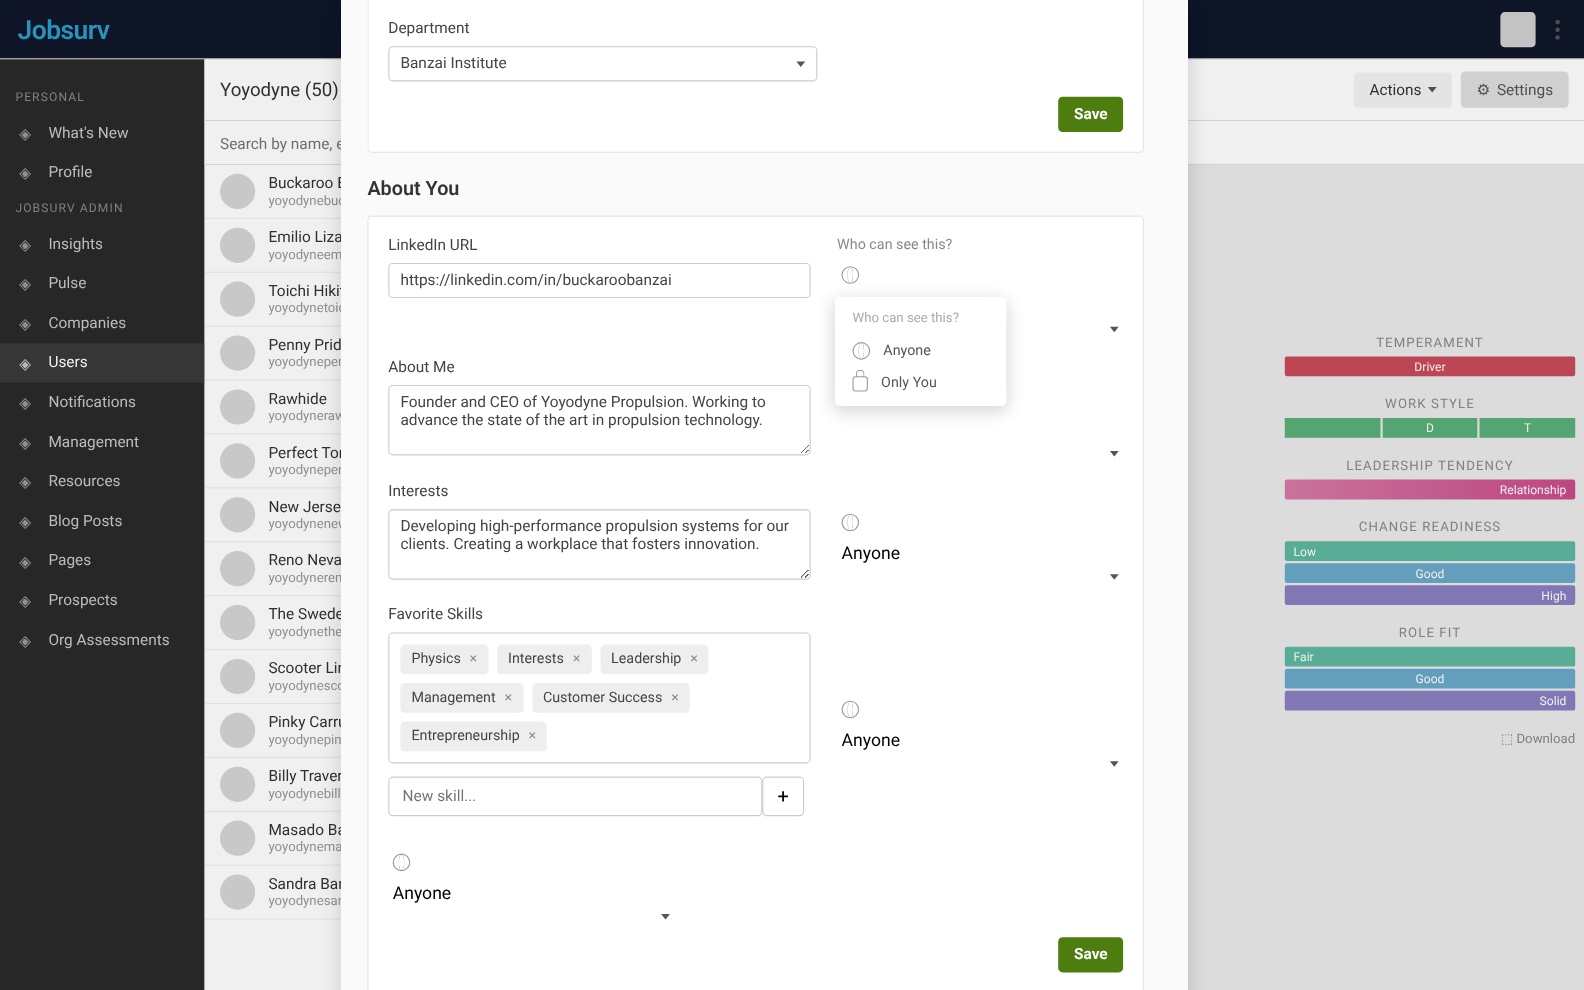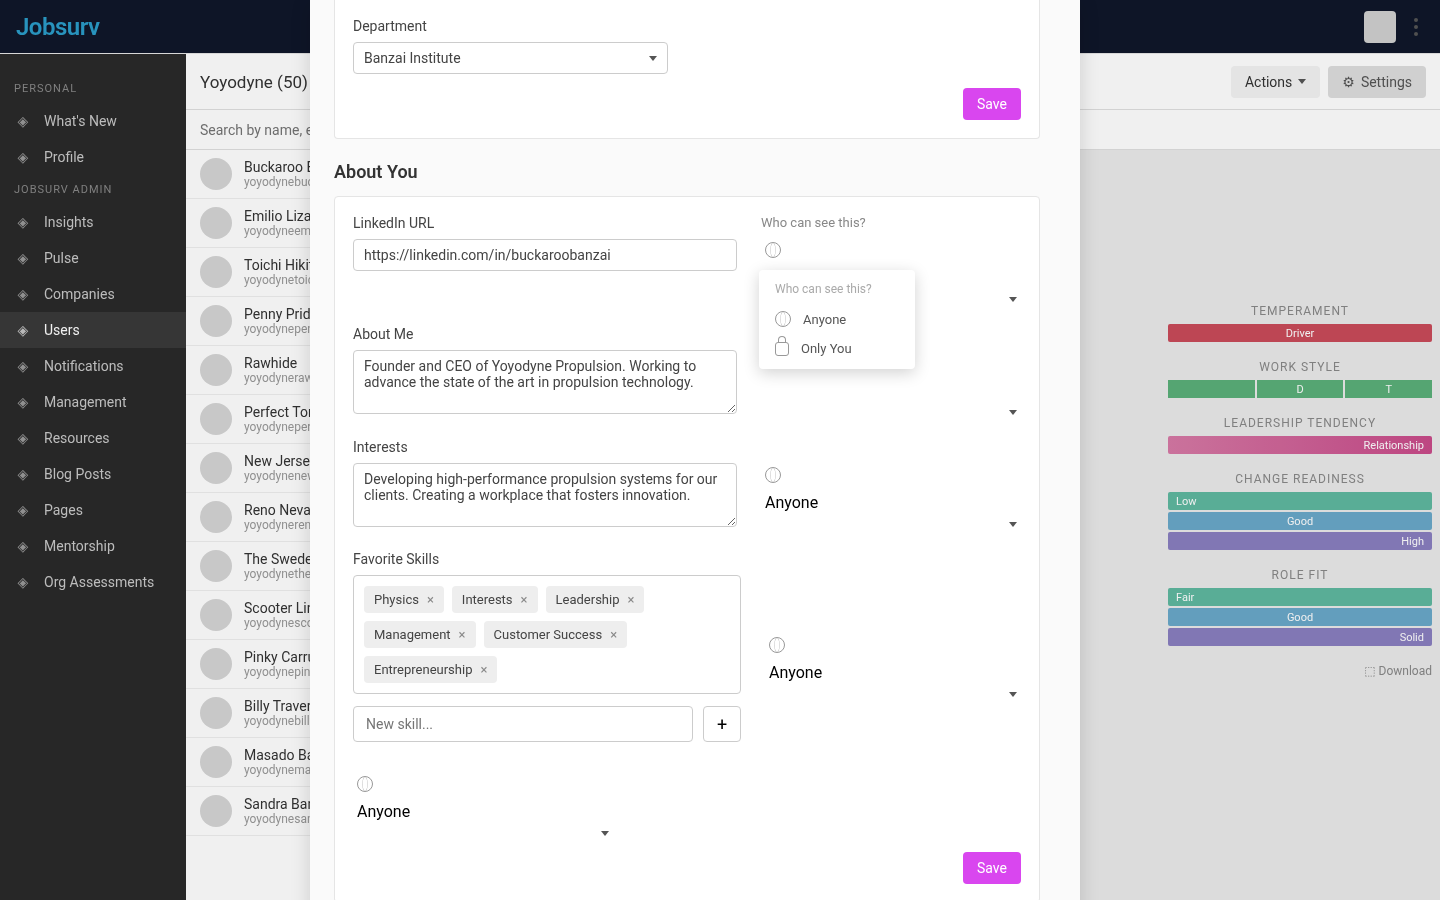--- a/index.html
+++ b/index.html
@@ -61,21 +61,21 @@
   
   .overlay { position: absolute; inset: 0; background: rgba(0,0,0,0.06); }
 
   .modal { position: absolute; left: 310px; top: 0; width: 770px; background: #fafafa; border-radius: 0 0 6px 6px; box-shadow: 0 4px 20px rgba(0,0,0,0.15); padding: 0 16px 24px 0; }
   .modal-inner { padding: 0 24px; }
   .card { background: #fff; border: 1px solid #e5e5e5; border-radius: 4px; padding: 18px; margin-bottom: 22px; }
   .label { font-size: 14px; color: #444; margin-bottom: 8px; }
   .input, .select, .textarea { width: 100%; border: 1px solid #ccc; border-radius: 4px; padding: 7px 10px; font-size: 14px; color: #444; background: #fff; }
   .select { display: flex; justify-content: space-between; align-items: center; cursor: pointer; }
   .textarea { min-height: 64px; resize: both; }
-  .btn-primary { background: #d946ef; color: #fff; }
+  .btn-primary { background: #4d7c0f; color: #fff; font-weight: bold; }
   .save-row { text-align: right; }
 
   .section-title { font-size: 18px; font-weight: 600; color: #333; margin: 0 0 14px 0; }
 
   .form-row { display: flex; gap: 24px; margin-bottom: 18px; }
   .form-left { flex: 1; }
   .form-right { width: 260px; }
   .vis-label { font-size: 13px; color: #888; margin-bottom: 6px; }
   .vis-select { display: flex; align-items: flex-start; gap: 10px; padding: 6px 4px; cursor: pointer; position: relative; flex-direction: column; }
   .vis-select .caret { margin-left: auto; }
@@ -84,21 +84,21 @@
   .lock { width: 14px; height: 14px; border: 1.5px solid #999; border-radius: 3px; position: relative; }
   .lock::before { content:""; position:absolute; top:-7px; left:2px; width:6px; height:6px; border:1.5px solid #999; border-bottom:none; border-radius:6px 6px 0 0; }
 
   .dropdown-pop { position: absolute; top: 34px; left: -2px; width: 156px; background: #fff; border-radius: 4px; box-shadow: 0 4px 16px rgba(0,0,0,0.18); padding: 12px 0 6px 0; z-index: 10; }
   .dropdown-pop .pop-title { font-size: 12px; color: #aaa; padding: 0 16px 8px 16px; }
   .dropdown-pop .pop-item { display: flex; align-items: center; gap: 12px; padding: 7px 16px; font-size: 13px; color: #555; cursor: pointer; }
 
   .tags { border: 1px solid #ccc; border-radius: 4px; padding: 10px; display: flex; flex-wrap: wrap; gap: 8px; }
   .tag { background: #eee; border-radius: 4px; padding: 6px 10px; font-size: 13px; color: #444; display: inline-flex; align-items: center; gap: 8px; }
   .tag .x { color: #888; cursor: pointer; }
-  .skill-add { display: flex; gap: 10px; margin-top: 12px; }
+  .skill-add { display: flex; margin-top: 12px; }
   .skill-add input { flex: 0 0 340px; border: 1px solid #ccc; border-radius: 4px; padding: 9px 12px; font-size: 14px; }
   .skill-add button { width: 38px; border: 1px solid #ccc; background: #fff; border-radius: 4px; font-size: 18px; cursor: pointer; }
 
   .checkbox-row { display: flex; align-items: center; gap: 12px; }
   .checkbox { width: 16px; height: 16px; background: #35b6e6; border-radius: 3px; display: inline-flex; align-items: center; justify-content: center; color: #fff; font-size: 11px; }
 </style>
 </head>
 <body>
 
 <div class="topbar">
@@ -157,21 +157,21 @@
         <div class="sidebar-item">
           <span class="icon">◈</span>
           <span>Blog Posts</span>
         </div>
         <div class="sidebar-item">
           <span class="icon">◈</span>
           <span>Pages</span>
         </div>
         <div class="sidebar-item">
           <span class="icon">◈</span>
-          <span>Mentorship</span>
+          <span>Prospects</span>
         </div>
         <div class="sidebar-item">
           <span class="icon">◈</span>
           <span>Org Assessments</span>
         </div>
       </div>
   </div>
 
   <div class="content">
     <div class="content-header">
@@ -341,21 +341,21 @@
     </div>
   </div>
 </div>
 
 <div class="overlay"></div>
 <div class="modal">
   <div class="modal-inner">
 
     <div class="card" style="margin-top:0; border-top:none; border-radius:0 0 4px 4px;">
       <div class="label">Department</div>
-      <div class="select" style="width:315px">
+      <div class="select" style="width:390px">
         <span>Banzai Institute</span>
         <span class="caret"></span>
       </div>
       <div class="save-row" style="margin-top:14px">
         <button class="btn btn-primary">Save</button>
       </div>
     </div>
 
     <div class="section-title">About You</div>
 

